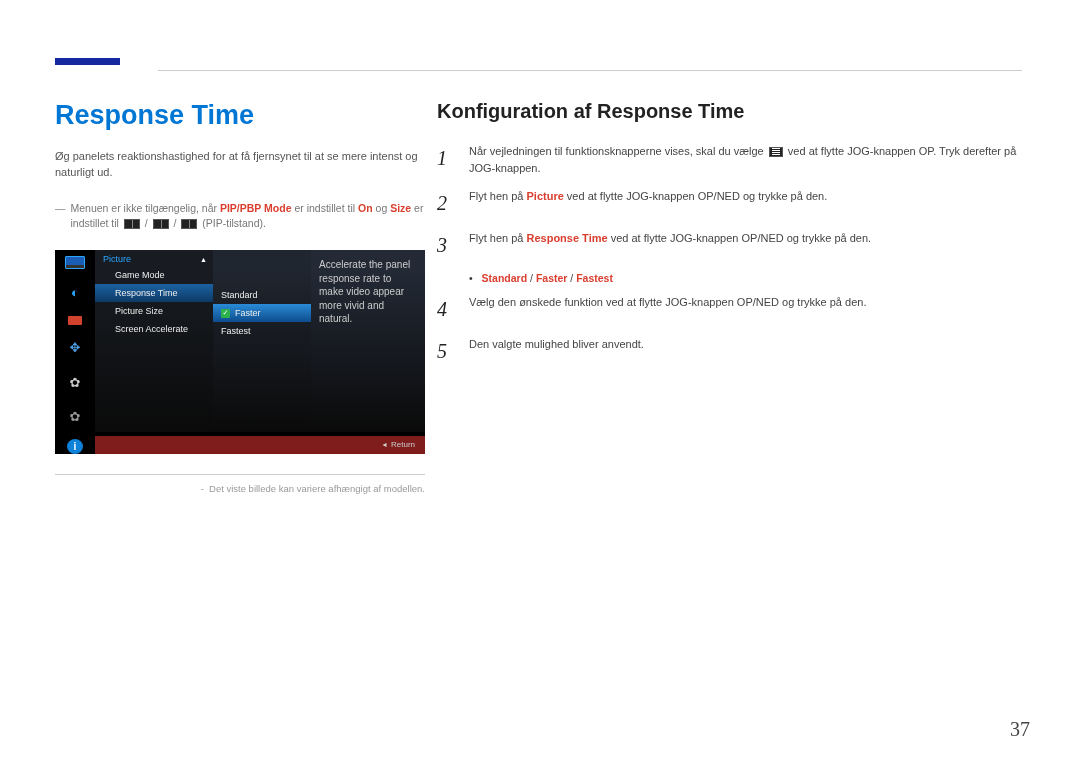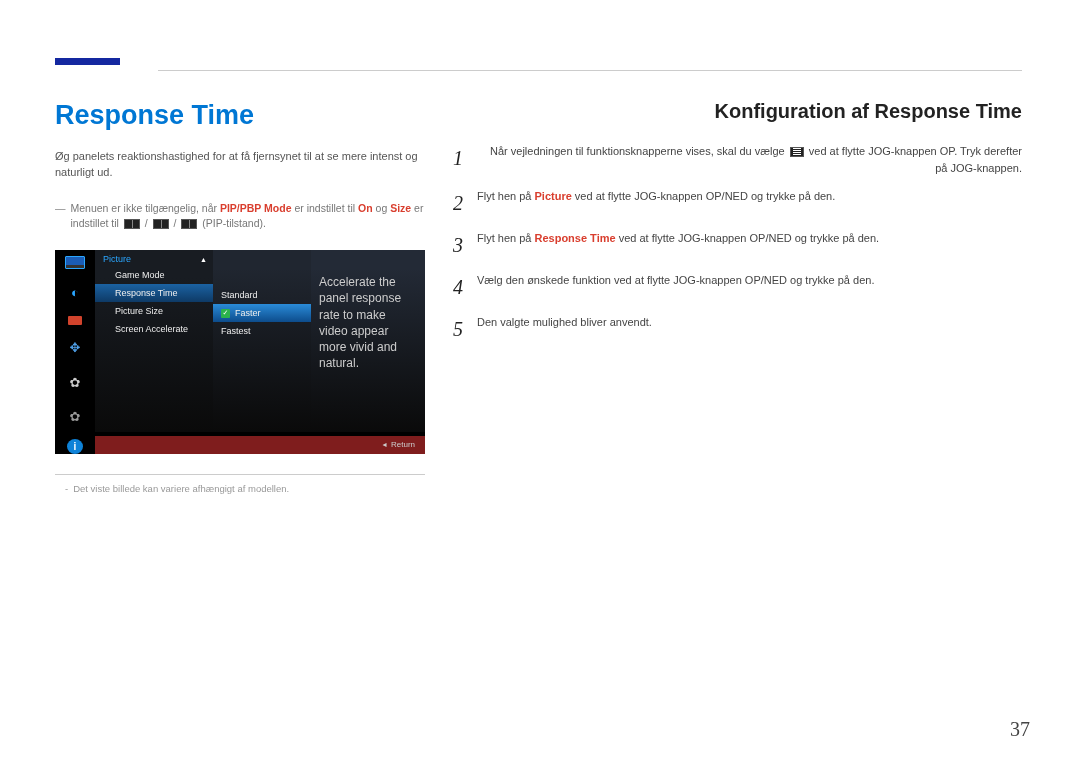--- a/index.html
+++ b/index.html
@@ -26,24 +26,24 @@
     right: 58px;
     height: 1px;
     background: #ccc;
   }
   .page {
     position: absolute;
     top: 100px;
     left: 55px;
     right: 58px;
     display: flex;
-    gap: 20px;
+    gap: 12px;
   }
   .col-left { width: 370px; }
-  .col-right { flex: 1; text-align: right; }
+  .col-right { flex: 1; }
   h1.main-title {
     color: #0077d4;
     font-size: 27px;
     font-weight: 700;
     margin-bottom: 18px;
   }
   h2.section-title {
     color: #222;
     font-size: 20px;
     font-weight: 700;
@@ -158,21 +158,21 @@
     position: absolute;
     left: 40px; right: 0; top: 0; bottom: 22px;
   }
   .osd-col {
     position: absolute;
     top: 0; bottom: 0;
     background: linear-gradient(to top, #0a0a0a, #181c22 85%);
   }
   .osd-col.c1 { left: 0; width: 118px; }
   .osd-col.c2 { left: 118px; width: 98px; background: linear-gradient(to top, #0a0a0a, #202630 90%); }
-  .osd-col.c3 { left: 216px; right: 0; background: linear-gradient(to top, #0a0a0a, #232a36 90%); padding: 24px 8px; font-size: 12px; color: #ccc; line-height: 1.35; }
+  .osd-col.c3 { left: 216px; right: 0; background: linear-gradient(to top, #0a0a0a, #232a36 90%); padding: 8px 8px; font-size: 10px; color: #ccc; line-height: 1.35; }
 
   .osd-title {
     color: #2aa6ff;
     font-size: 9px;
     padding: 4px 8px 2px 8px;
   }
   .osd-item {
     padding: 4px 20px;
     font-size: 9px;
     color: #eee;
@@ -226,20 +226,21 @@
   .foot-divider {
     height: 1px;
     background: #ccc;
     margin-top: 20px;
     margin-bottom: 8px;
   }
   .footnote {
     font-size: 9.5px;
     color: #999;
     padding-left: 10px;
+    text-align: right;
   }
   .footnote::before {
     content: "-";
     margin-right: 5px;
   }
 
   
   ol.steps {
     list-style: none;
     counter-reset: step;
@@ -347,20 +348,24 @@
         <span>
           <span>Flyt hen på </span><span class="red">Picture</span><span> ved at flytte JOG-knappen OP/NED og trykke på den.</span>
         </span>
       </li>
       <li>
         <span>
           <span>Flyt hen på </span><span class="red">Response Time</span><span> ved at flytte JOG-knappen OP/NED og trykke på den.</span>
         </span>
       </li>
     </ol>
+    <div class="opts">
+      <span class="bullet">•</span>
+      <span class="red">Standard</span><span> / </span><span class="red">Faster</span><span> / </span><span class="red">Fastest</span>
+    </div>
     <ol class="steps" start="4" style="counter-reset: step 3">
       <li>
           <span>Vælg den ønskede funktion ved at flytte JOG-knappen OP/NED og trykke på den.</span>
         </li>
       <li>
           <span>Den valgte mulighed bliver anvendt.</span>
         </li>
     </ol>
   </div>
 

